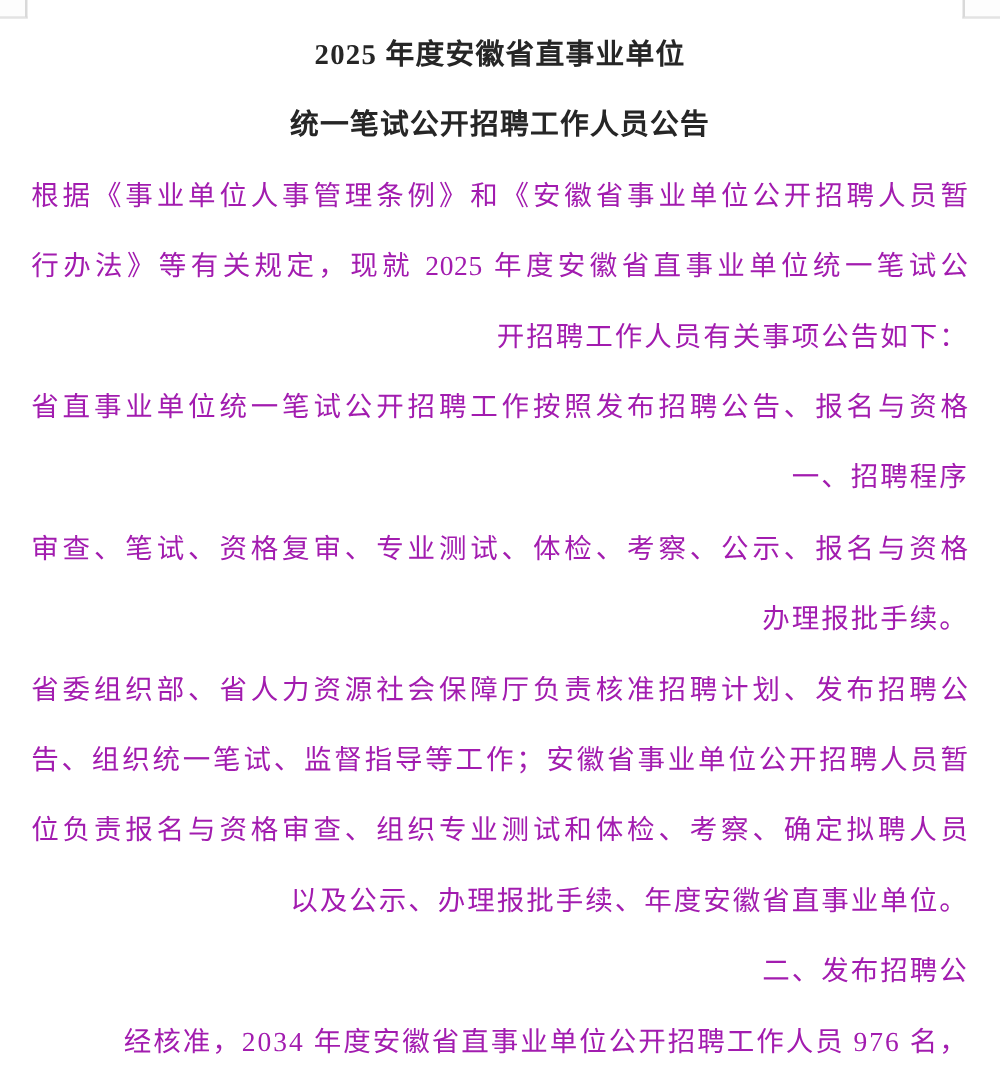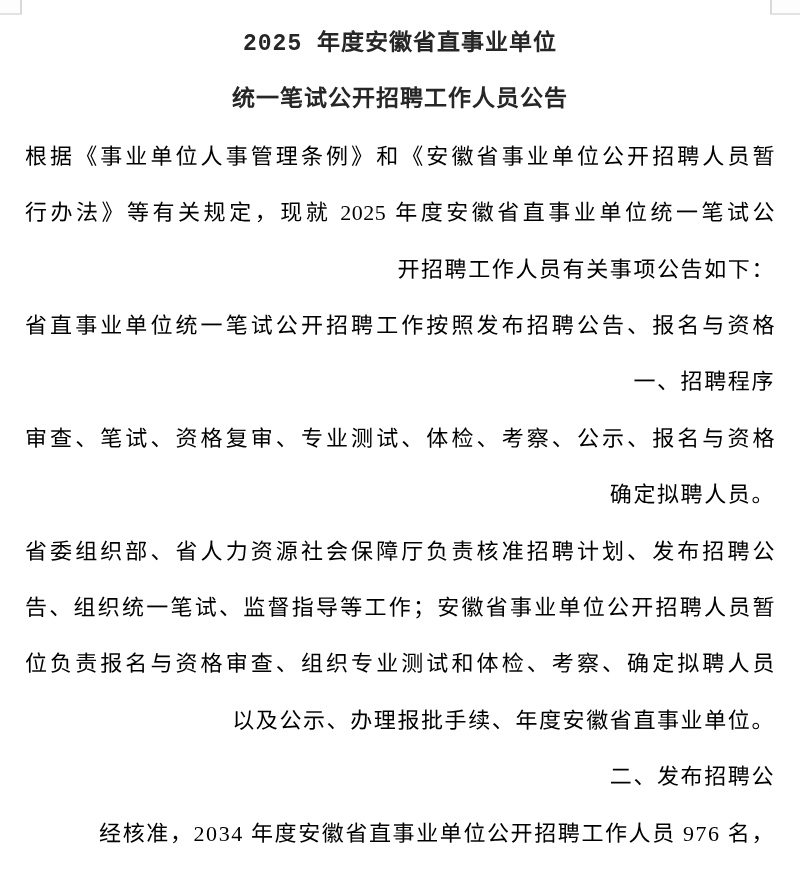--- a/index.html
+++ b/index.html
@@ -38,31 +38,31 @@
     top: 0;
     left: 0;
     width: 750px;
     padding: 16px 25px 0 25px;
   }
   .line {
     line-height: 56.4px;
     white-space: nowrap;
   }
   .title {
-    font-family: Liberation Mono, monospace;
+    font-family: Liberation Serif, serif;
     font-weight: 700;
     font-size: 23px;
     letter-spacing: 1px;
     text-align: center;
     color: #262626;
   }
   .body-line {
     font-family: "Liberation Serif", "DejaVu Serif", serif;
     font-size: 22px;
-    color: #000000;
+    color: #a21caf;
   }
   .just {
     white-space: normal;
     text-align: justify;
     text-align-last: justify;
     letter-spacing: 0.5px;
   }
   .left {
     text-align: right;
     letter-spacing: 1.6px;
@@ -82,21 +82,21 @@
     <div class="line title">统一笔试公开招聘工作人员公告</div>
 
     <div class="line body-line just">根据《事业单位人事管理条例》和《安徽省事业单位公开招聘人员暂</div>
     <div class="line body-line just">行办法》等有关规定，现就 2025 年度安徽省直事业单位统一笔试公</div>
     <div class="line body-line left">开招聘工作人员有关事项公告如下：</div>
 
     <div class="line body-line just">省直事业单位统一笔试公开招聘工作按照发布招聘公告、报名与资格</div>
 
     <div class="line body-line left">一、招聘程序</div>
     <div class="line body-line just">审查、笔试、资格复审、专业测试、体检、考察、公示、报名与资格</div>
-    <div class="line body-line left">确定拟聘人员。</div>
+    <div class="line body-line left">办理报批手续。</div>
 
     <div class="line body-line just">省委组织部、省人力资源社会保障厅负责核准招聘计划、发布招聘公</div>
     <div class="line body-line just">告、组织统一笔试、监督指导等工作；安徽省事业单位公开招聘人员暂</div>
     <div class="line body-line just">位负责报名与资格审查、组织专业测试和体检、考察、确定拟聘人员</div>
     <div class="line body-line left">以及公示、办理报批手续、年度安徽省直事业单位。</div>
 
     <div class="line body-line left">二、发布招聘公</div>
 
     <div class="line body-line left">经核准，2034 年度安徽省直事业单位公开招聘工作人员 976 名，</div>
 

